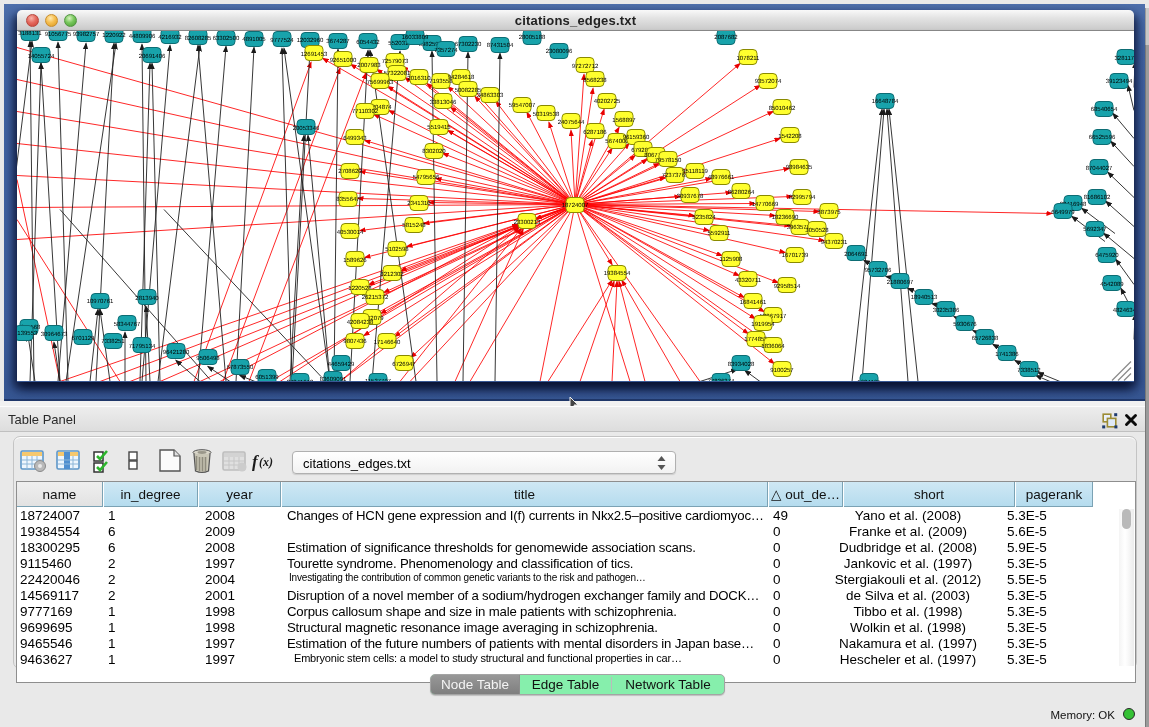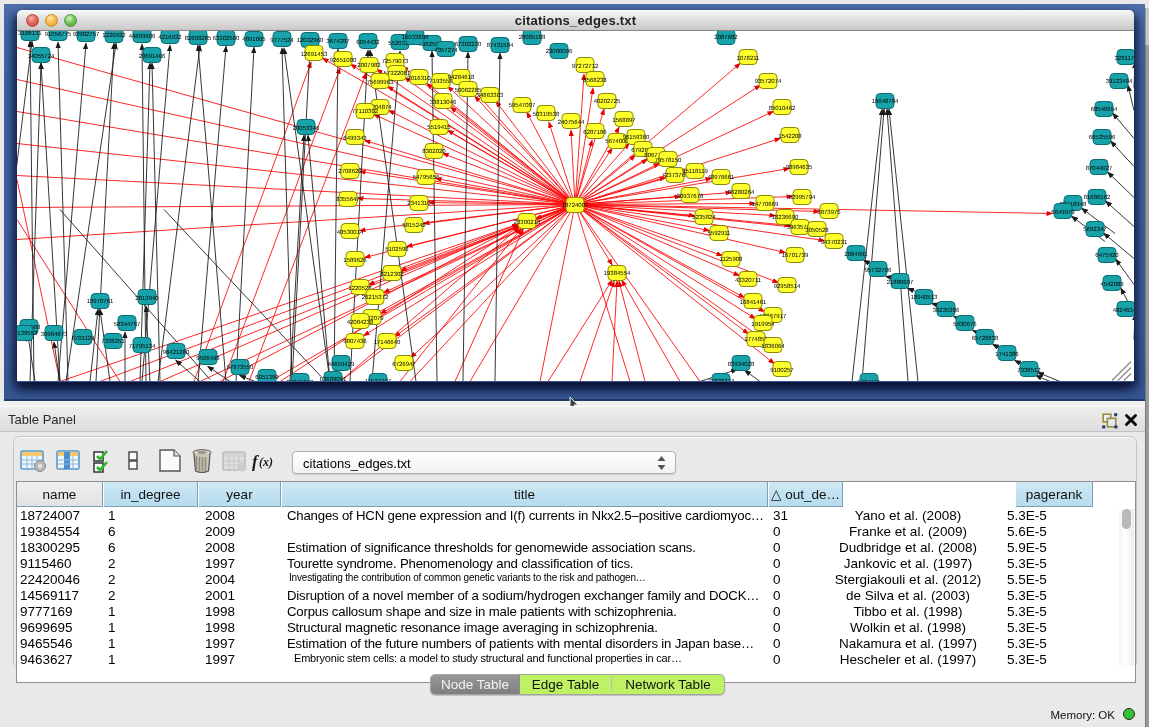--- a/index.html
+++ b/index.html
@@ -16,21 +16,21 @@
 #divider{position:absolute;left:0;top:401px;width:1149px;height:5px;background:#f1f1f1}
 #tphead{position:absolute;left:0;top:406px;width:1149px;height:26px;background:linear-gradient(#ededed,#ddd);border-top:1px solid #fcfcfc;border-bottom:1px solid #c0c0c0;font-size:13px;color:#2a2a2a}
 #tphead .t{position:absolute;left:8px;top:5px}
 #panelbg{position:absolute;left:0;top:433px;width:1149px;height:294px;background:#e9e9e9}
 #container{position:absolute;left:13px;top:436px;width:1124px;height:233px;border:1px solid #c4c4c4;border-radius:7px;background:#e9e9e9;box-shadow:inset 0 1px 0 #fff}
 #tablearea{position:absolute;left:16px;top:481px;width:1120px;height:202px;background:#fff;border:1px solid #8e8e8e;overflow:hidden}
 .hc{position:absolute;top:0;height:25px;background:linear-gradient(#cfe8f4,#b5dcee);border-right:1px solid #7ba2b4;font-size:13.5px;text-align:center;line-height:25px;color:#111;border-bottom:1px solid #7ba2b4}
 .tr{position:absolute;height:16px;width:1135px;font-size:13.5px;color:#000}
 .tr span{position:absolute;top:0;white-space:nowrap}
 .tr span.c{text-align:center}
-#tabs{position:absolute;left:430px;top:674px;width:295px;height:21px;border:1px solid #a4a4a4;border-radius:5px;background:#bef264;box-shadow:0 1px 1px rgba(0,0,0,.18);font-size:13.5px;display:flex}
+#tabs{position:absolute;left:430px;top:674px;width:295px;height:21px;border:1px solid #a4a4a4;border-radius:5px;background:#86efac;box-shadow:0 1px 1px rgba(0,0,0,.18);font-size:13.5px;display:flex}
 #tabs .seg{flex:none;text-align:center;line-height:20px;color:#111}
 #tabs .sel{background:linear-gradient(#989898,#7f7f7f);color:#f4f4f4;border-radius:4px 0 0 4px;border-right:1px solid #8c8c8c}
 #tabs .dv{width:1px;background:#bbb;margin:2px 0}
 #mem{position:absolute;right:34px;top:709px;font-size:11.5px;color:#111}
 #memdot{position:absolute;right:14px;top:708px;width:12px;height:12px;border-radius:50%;background:#35c135;border:1.5px solid #2a2a2a}
 #redge{position:absolute;right:0;top:45px;width:4px;height:682px;background:#9b9b9b;border-left:1px solid #787878}
 #redge2{position:absolute;right:0;top:8px;width:4px;height:37px;background:#c7c7c7;border-left:1px solid #9a9a9a}
 </style></head>
 <body>
 <div id="blue"></div>
@@ -600,29 +600,30 @@
       <path d="M5.5,0 L9.5,5 L1.5,5 z" fill="#555"></path>
       <path d="M5.5,14 L9.5,9 L1.5,9 z" fill="#555"></path>
     </svg>
 </div>
 <div id="tablearea">
  <div class="hc" style="left:0;width:86px;background:linear-gradient(#efefef,#e2e2e2)">name</div>
  <div class="hc" style="left:87px;width:94px">in_degree</div>
  <div class="hc" style="left:182px;width:82px">year</div>
  <div class="hc" style="left:265px;width:486px">title</div>
  <div class="hc" style="left:752px;width:74px">△ out_de…</div>
+ <div class="hc" style="left:827px;width:171px">short</div>
  <div class="hc" style="left:999px;width:77px">pagerank</div>
 </div>
 <div id="rowlayer" style="position:absolute;left:0;top:0;width:1135px;height:667px;overflow:hidden;pointer-events:none">
     <div class="tr" style="top:508px">
       <span style="left:20px">18724007</span>
       <span style="left:108px">1</span>
       <span style="left:205px">2008</span>
       <span style="left:287px;width:480px;overflow:hidden;font-size:13.2px;letter-spacing:-0.19px">Changes of HCN gene expression and I(f) currents in Nkx2.5–positive cardiomyoc…</span>
-      <span style="left:773px">31</span>
+      <span style="left:773px">49</span>
       <span class="c" style="left:820px;width:176px">Yano et al. (2008)</span>
       <span style="left:1007px">5.3E-5</span>
     </div>
 <div class="tr" style="top:524px">
       <span style="left:20px">19384554</span>
       <span style="left:108px">6</span>
       <span style="left:205px">2009</span>
       <span style="left:773px">0</span>
       <span class="c" style="left:820px;width:176px">Franke et al. (2009)</span>
       <span style="left:1007px">5.6E-5</span>

